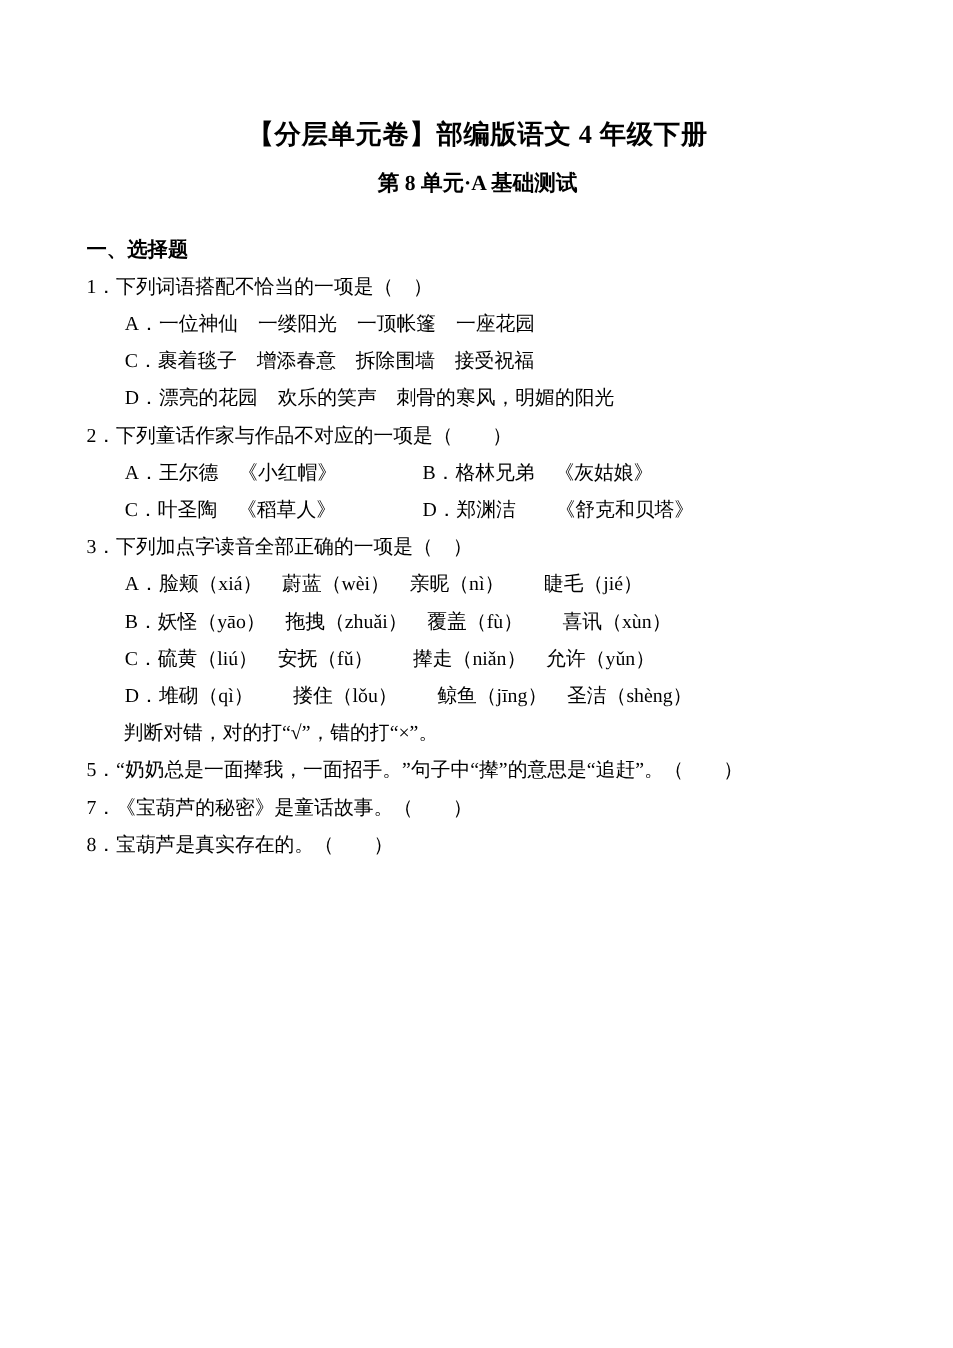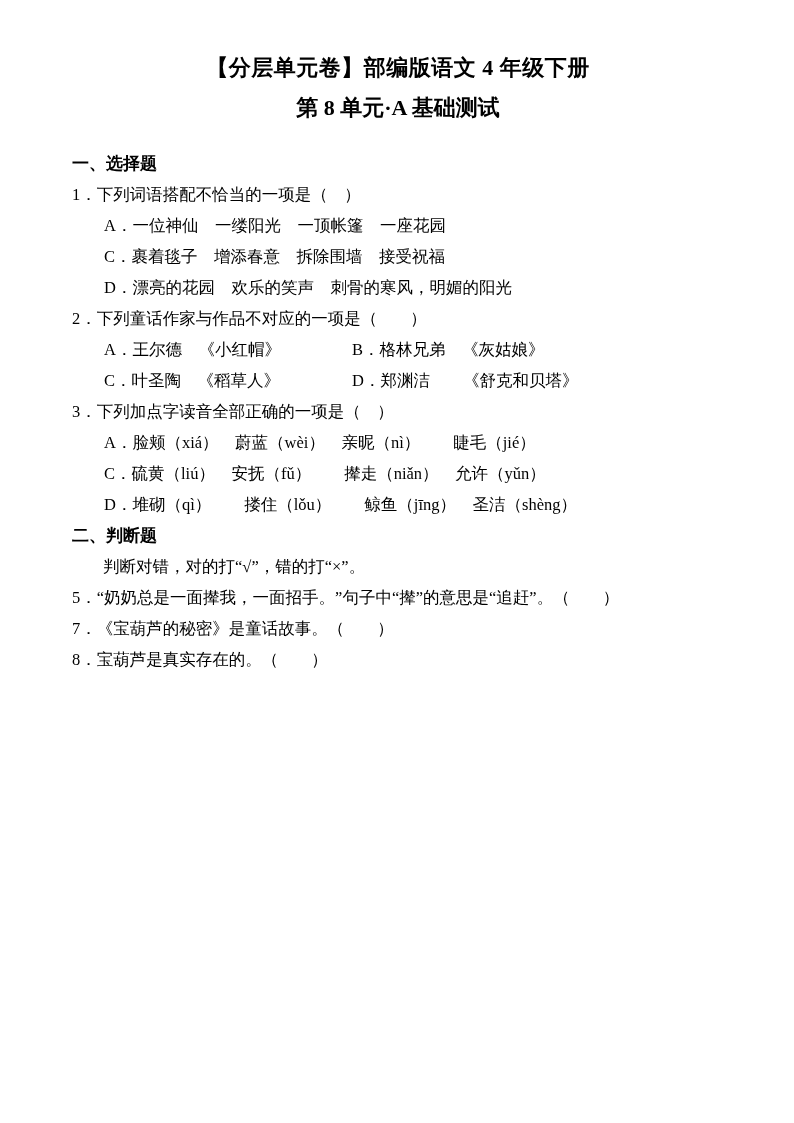--- a/index.html
+++ b/index.html
@@ -11,34 +11,34 @@
     width: 794px;
     height: 1123px;
     overflow: hidden;
     color: #000000;
     font-family: "Liberation Serif", "DejaVu Serif", serif;
   }
   .page {
     box-sizing: border-box;
     width: 794px;
     height: 1123px;
-    padding: 52px 70px 0 72px;
+    padding: 96px 70px 0 72px;
     background: #ffffff;
   }
   .title {
     margin: 0;
     font-size: 22px;
     font-weight: 700;
     line-height: 32px;
     text-align: center;
     letter-spacing: 0.5px;
   }
   .subtitle {
     margin: 12px 0 0 0;
-    font-size: 22px;
+    font-size: 18px;
     font-weight: 700;
     line-height: 24px;
     text-align: center;
   }
   .body-text { margin-top: 28px; }
   .line {
     font-size: 16.5px;
     line-height: 31px;
     white-space: nowrap;
   }
@@ -75,26 +75,26 @@
         <span class="colA">A．王尔德　《小红帽》</span><span>B．格林兄弟　《灰姑娘》</span>
       </div>
       <div class="line opt">
         <span class="colA">C．叶圣陶　《稻草人》</span><span>D．郑渊洁　　《舒克和贝塔》</span>
       </div>
     </div>
 
     <div>
       <div class="line">3．下列加点字读音全部正确的一项是（　）</div>
       <div class="line opt">A．脸颊（xiá）　蔚蓝（wèi）　亲昵（nì）　　睫毛（jié）</div>
+      <div class="line opt">B．妖怪（yāo）　拖拽（zhuǎi）　覆盖（fù）　　喜讯（xùn）</div>
       <div class="line opt">C．硫黄（liú）　安抚（fǔ）　　撵走（niǎn）　允许（yǔn）</div>
       <div class="line opt">D．堆砌（qì）　　搂住（lǒu）　　鲸鱼（jīng）　圣洁（shèng）</div>
     </div>
 
 
-    <div class="line sec-heading">二、判断题</div>
 
     <div class="line indent">判断对错，对的打“√”，错的打“×”。</div>
 
     <div class="line">5．“奶奶总是一面撵我，一面招手。”句子中“撵”的意思是“追赶”。（　　）</div>
     <div class="line">7．《宝葫芦的秘密》是童话故事。（　　）</div>
     <div class="line">8．宝葫芦是真实存在的。（　　）</div>
 
   </div>
 </div>
 

